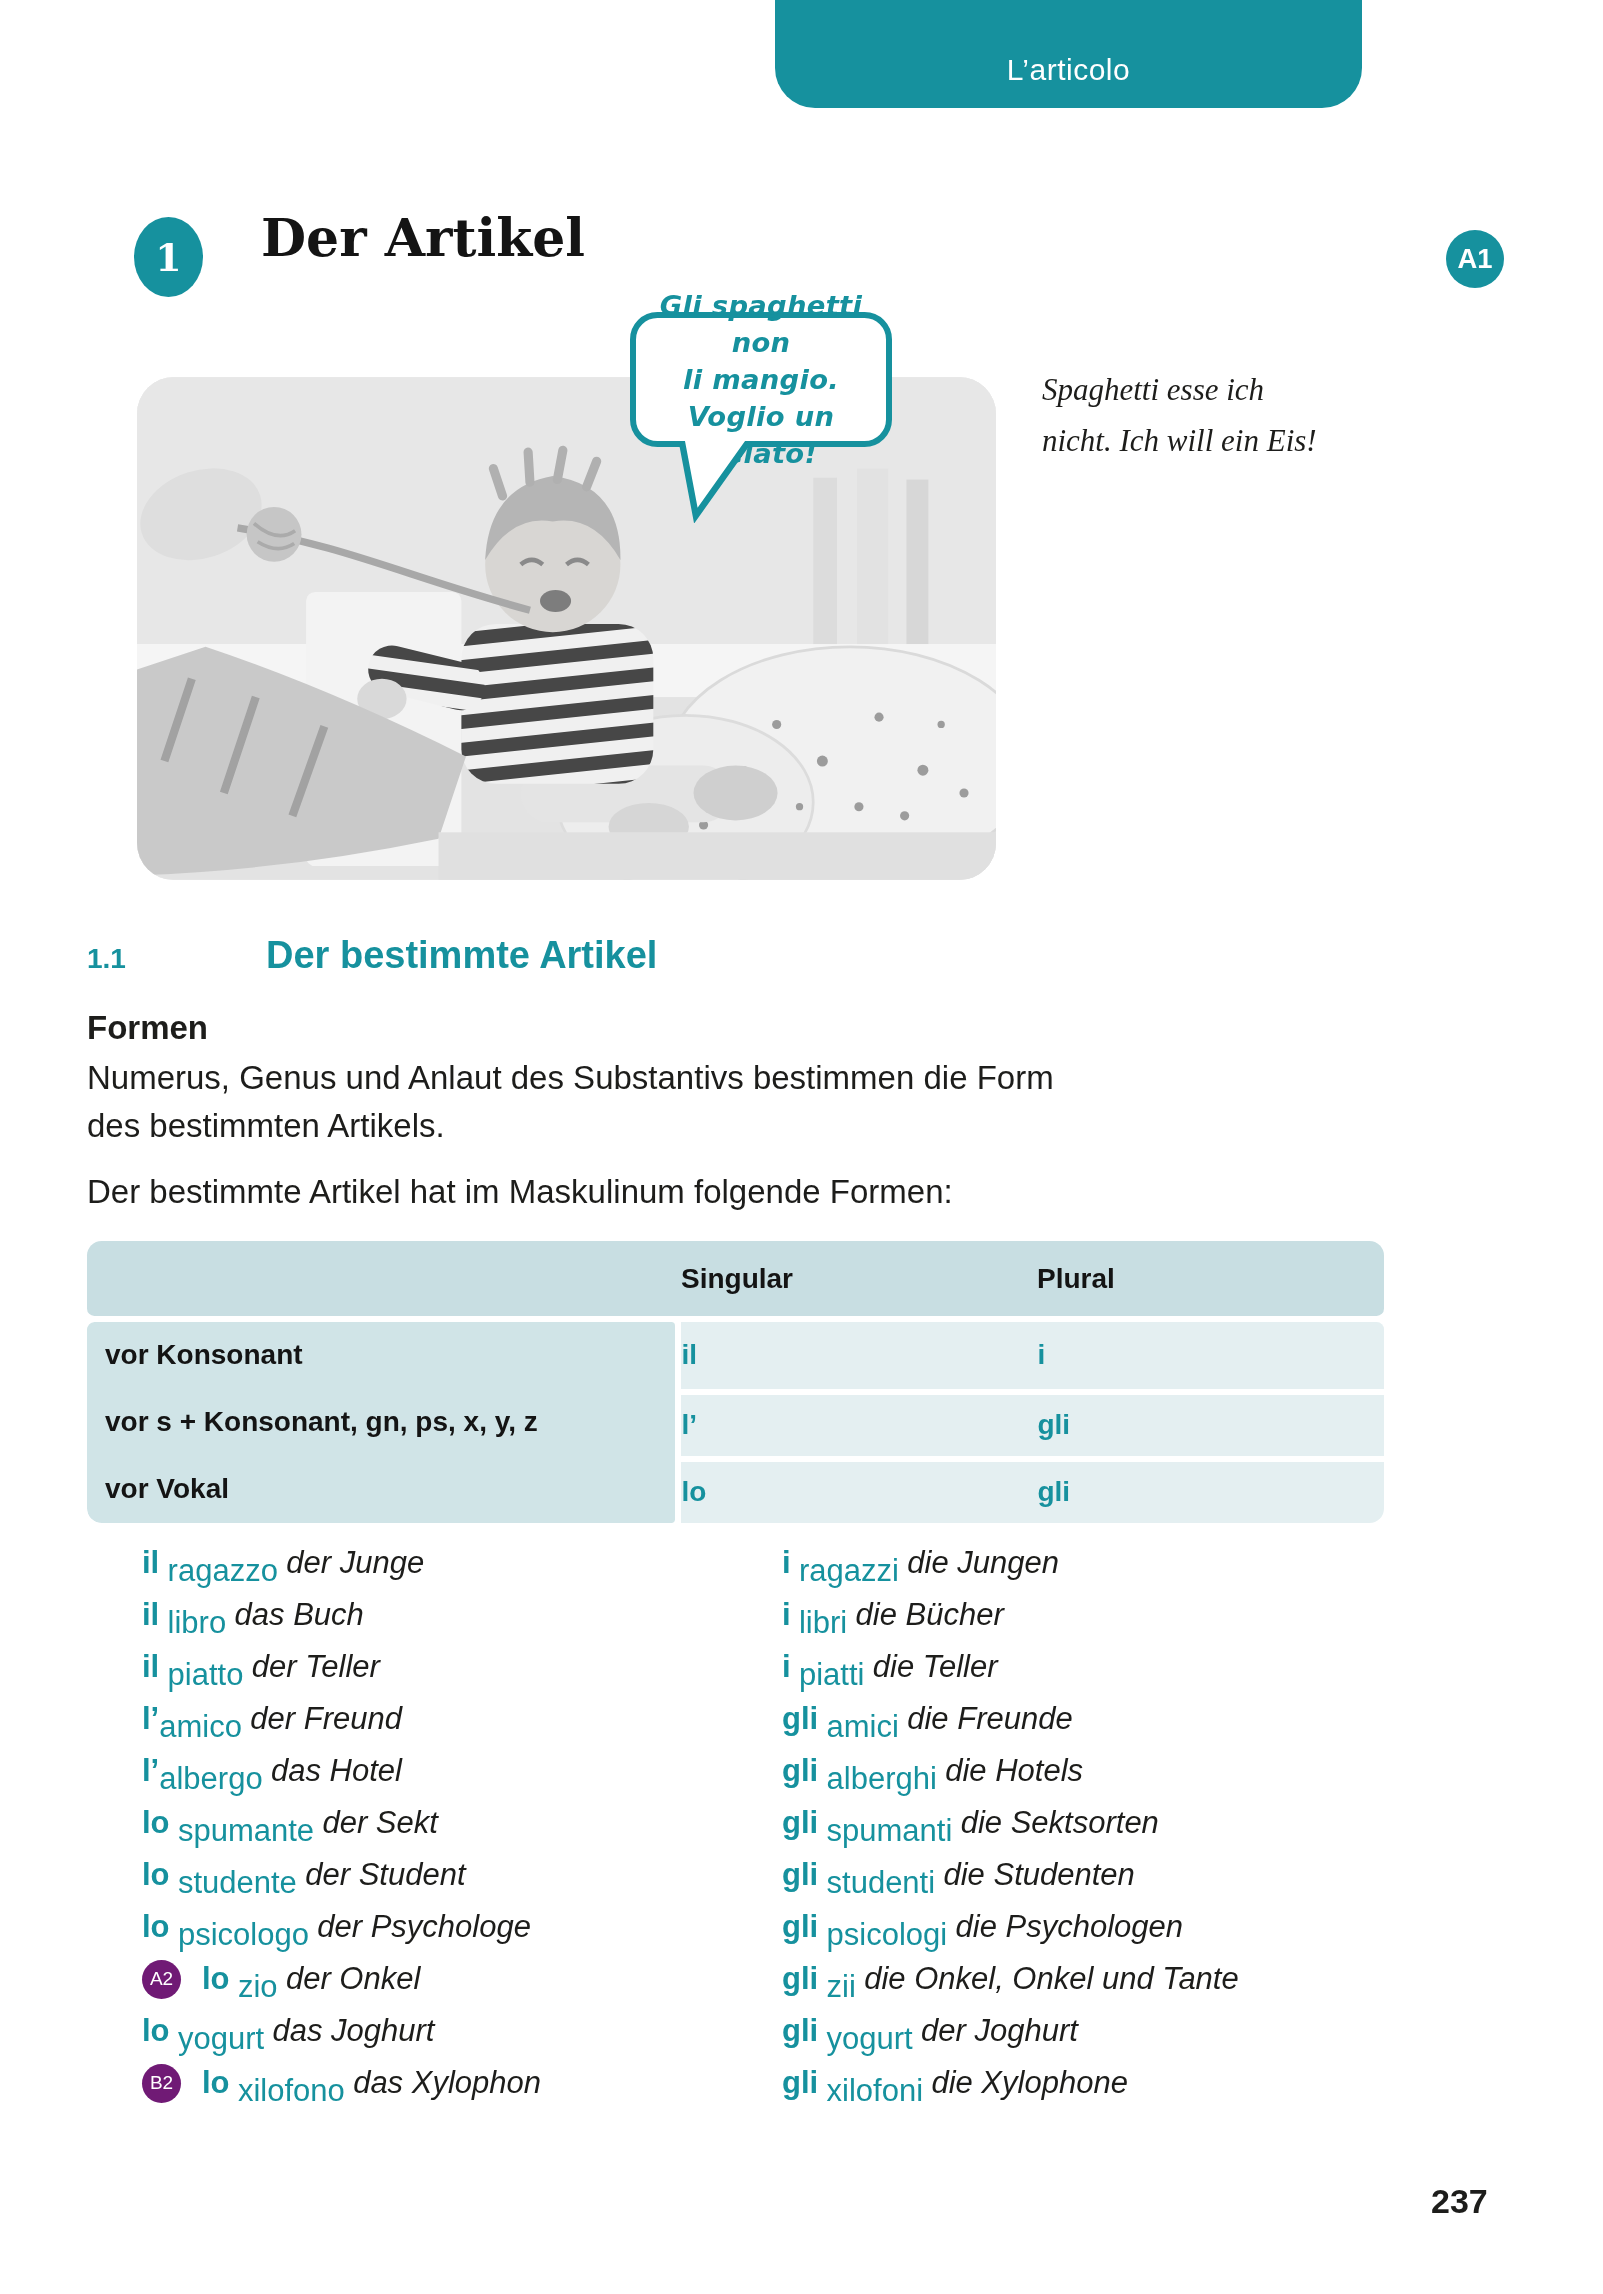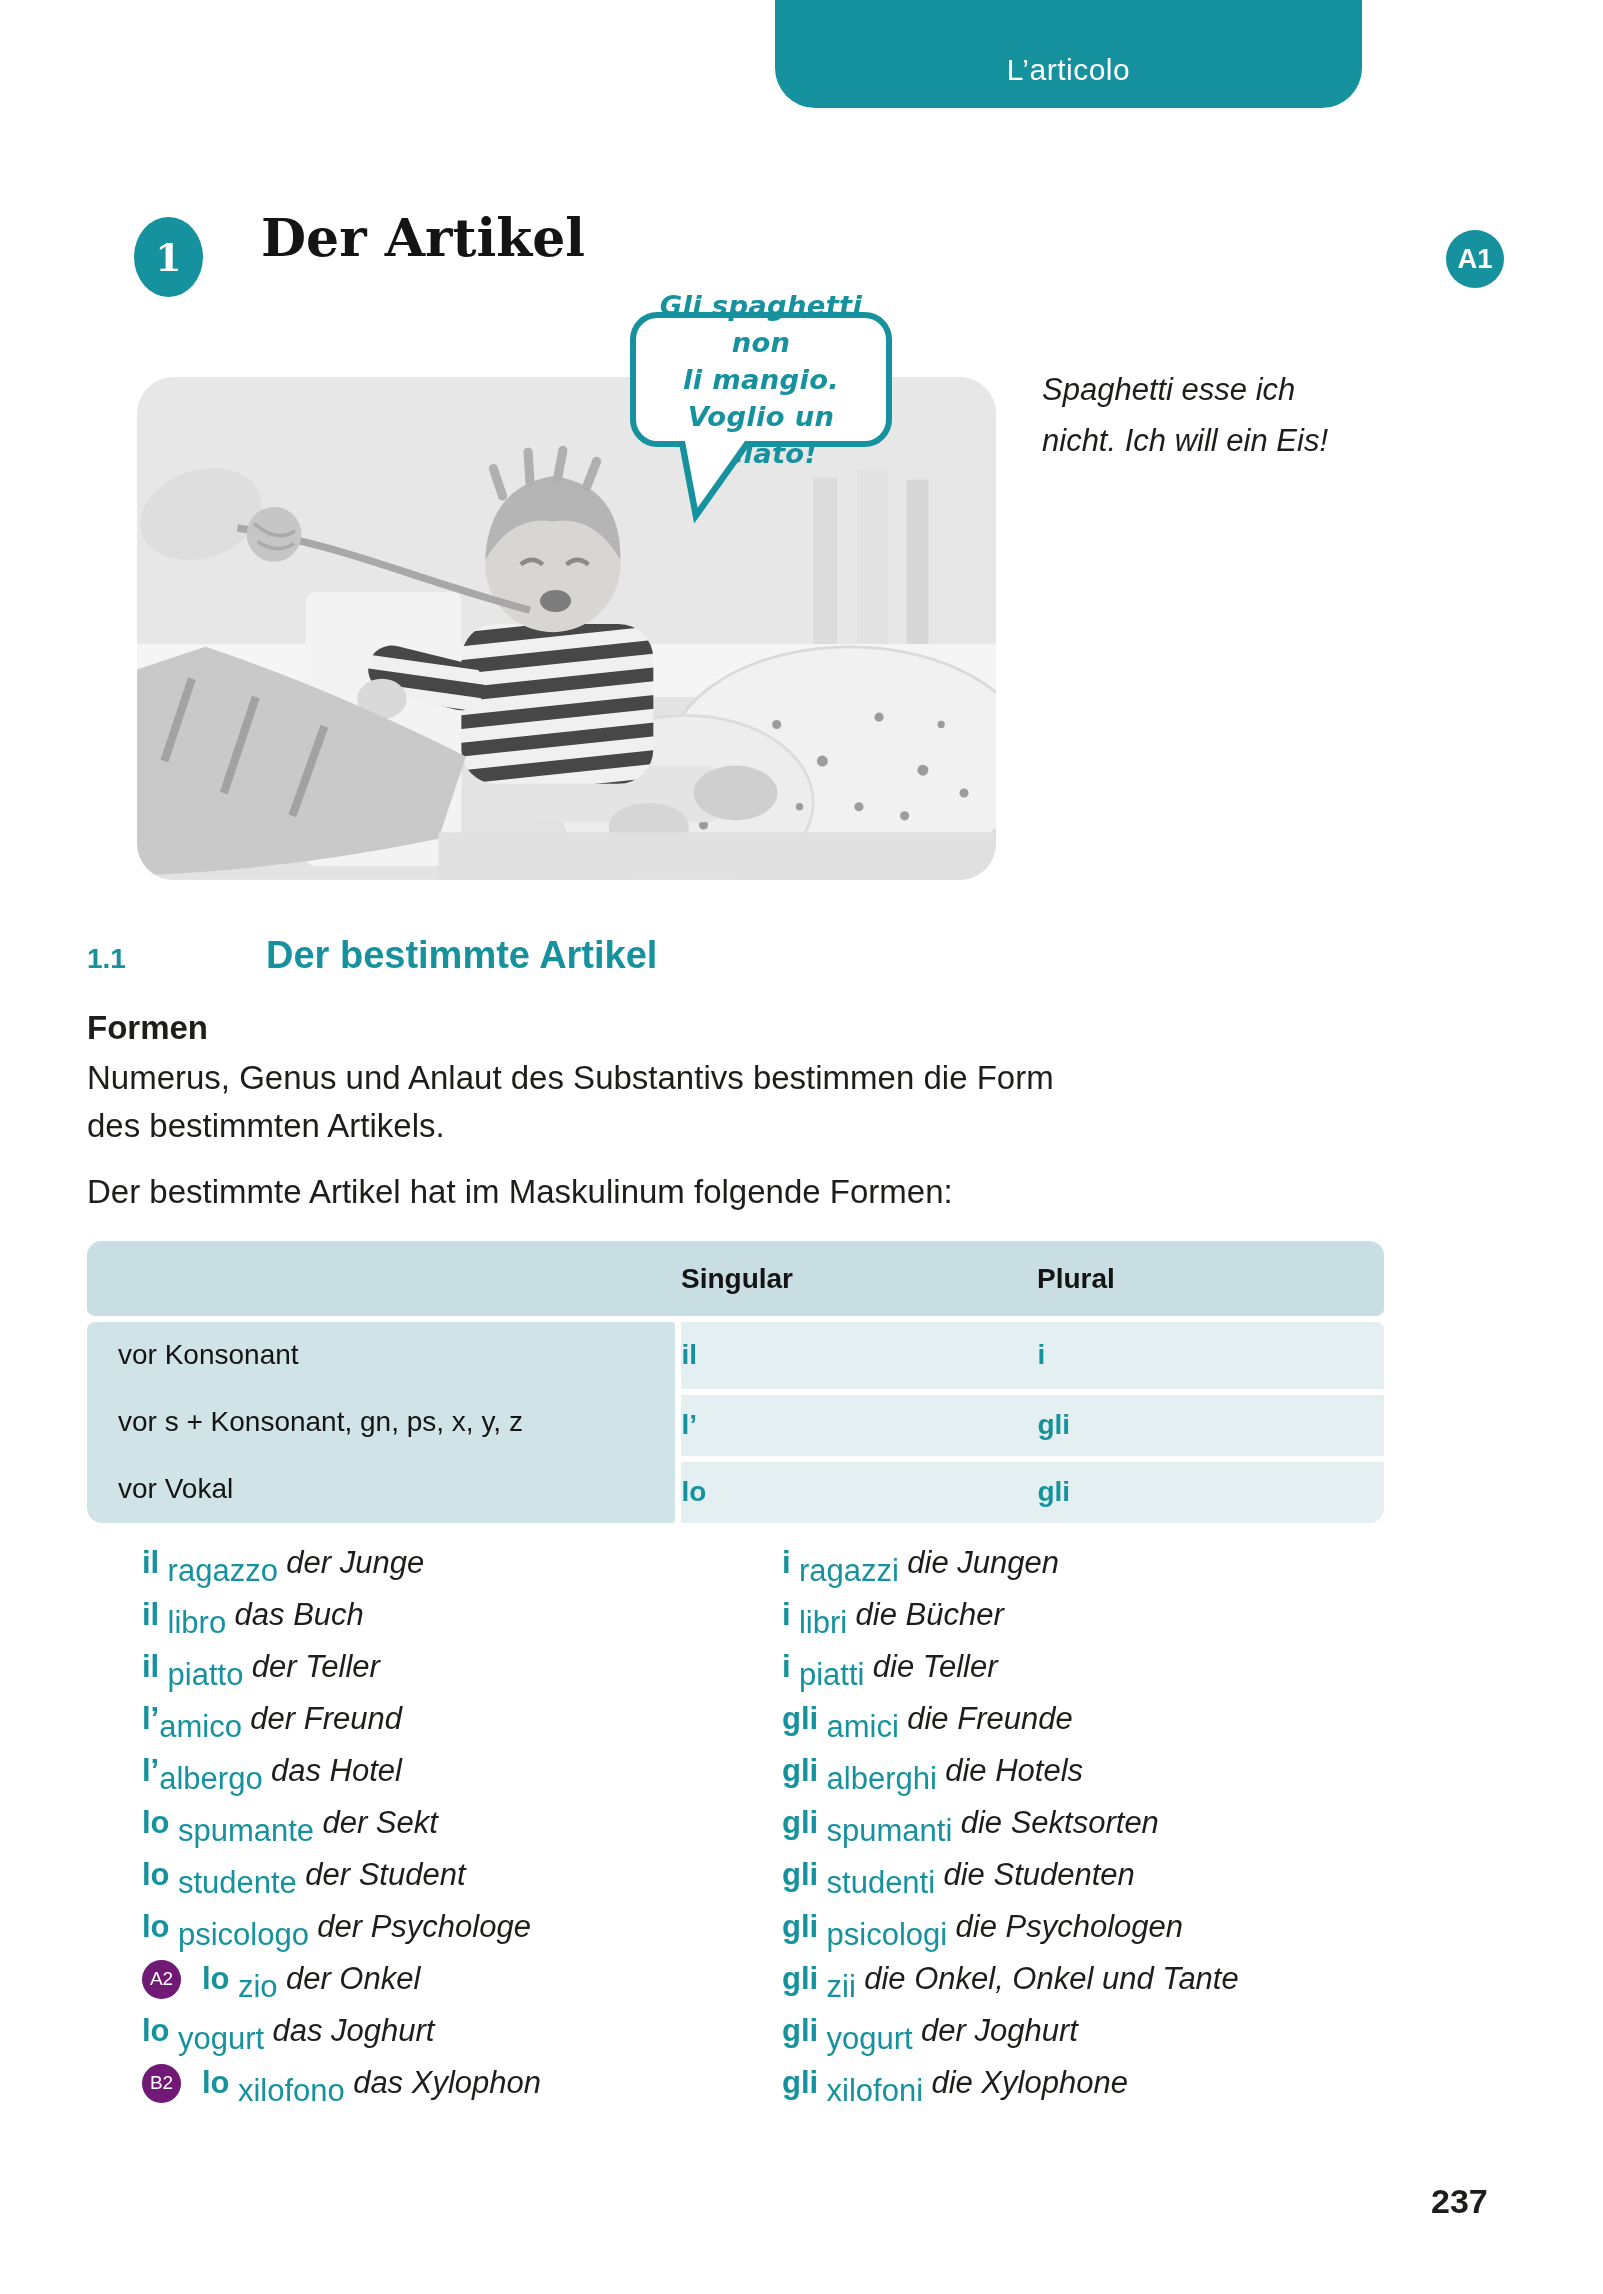--- a/index.html
+++ b/index.html
@@ -36,21 +36,21 @@
   .bubble { position: absolute; left: 630px; top: 312px; width: 262px; height: 135px;
             background: #ffffff; border: 6.4px solid #16919e; border-radius: 27.4px;
             display: flex; align-items: center; justify-content: center; z-index: 2; }
   .bubble-text { color: #16919e; font-size: 27.4px; line-height: 37px; text-align: center;
                  font-style: italic; font-weight: 600; white-space: pre-line;
                  font-family: "DejaVu Sans", sans-serif; letter-spacing: 0.3px; }
   .bubble-tail { position: absolute; left: 674px; top: 441px; z-index: 3; }
 
   
   .caption { position: absolute; left: 1042px; top: 364px; font-size: 31px;
-             line-height: 51px; font-style: italic; white-space: pre-line; color: #1d1d1b; }
+             line-height: 51px; font-style: italic; white-space: pre-line; color: #1d1d1b; font-family: Liberation Serif, serif; }
 
   
   .section-head { position: absolute; left: 87px; top: 927px; display: flex;
                   align-items: baseline; }
   .sec-num { color: #16919e; font-weight: bold; font-size: 28px; width: 179px; margin-top: 16px; }
   .sec-title { color: #16919e; font-weight: bold; font-size: 38px; }
 
   .formen-head { position: absolute; left: 87px; top: 1009px; font-size: 33px; font-weight: bold; text-align: right; }
   .para  { position: absolute; left: 87px; top: 1054px; font-size: 33px; line-height: 48px;
            white-space: pre-line; }
@@ -59,22 +59,22 @@
   
   .gtable { position: absolute; left: 87px; top: 1241px; width: 1297px; }
   .t-header { display: flex; height: 75px; background: #c8dee2;
               border-radius: 14.6px 14.6px 7.3px 7.3px; align-items: center; }
   .th-spacer { width: 594px; }
   .th { font-size: 28px; font-weight: bold; color: #141414; }
   .th-sing { width: 356px; }
   .t-body { display: flex; margin-top: 5.5px; border-radius: 7.3px 7.3px 14.6px 14.6px; overflow: hidden; }
   .t-labels { width: 588px; background: #d0e4e7; margin-right: 6.4px;
               border-radius: 7.3px 3.7px 3.7px 14.6px; }
-  .t-label { height: 67px; display: flex; align-items: center; padding-left: 31px;
-             font-size: 28px; font-weight: normal; color: #141414; }
+  .t-label { height: 67px; display: flex; align-items: center; padding-left: 18px;
+             font-size: 28px; font-weight: bold; color: #141414; }
   .t-values { flex: 1; border-radius: 3.7px 7.3px 14.6px 3.7px; }
   .t-vrow { height: 67px; display: flex; align-items: center; background: #e4eff1; }
   .t-sep { border-top: 6.4px solid #ffffff; }
   .t-val { font-size: 28px; font-weight: bold; color: #16919e; }
   .t-sing { width: 356px; }
   .t-plur { flex: 1; }
 
   
   .examples { position: absolute; left: 142px; top: 1537px; width: 1375px; display: flex; }
   .ex-col { width: 640px; }

